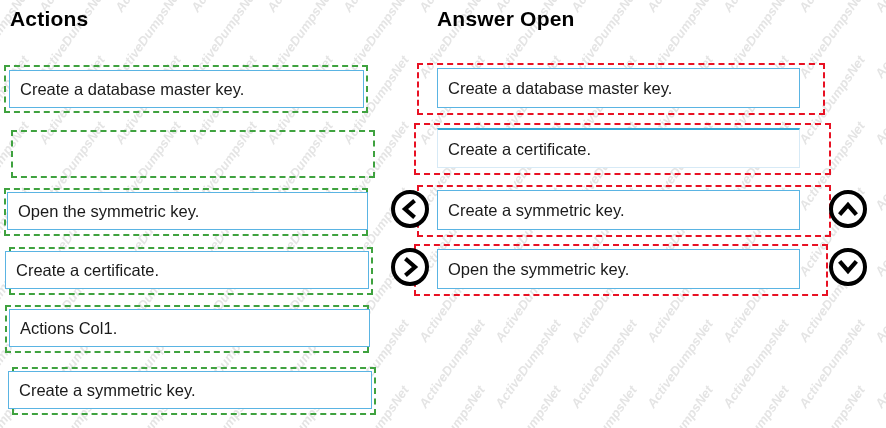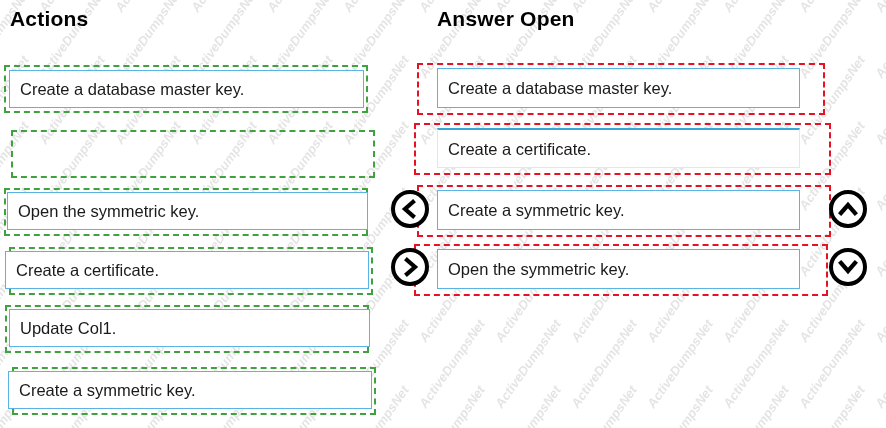--- a/index.html
+++ b/index.html
@@ -137,21 +137,21 @@
     <span class="label">Open the symmetric key.</span>
   </div>
 
   <div class="act-outer" style="left:9px; top:247px; width:364px; height:48px;"></div>
   <div class="act-inner opt" style="left:5px; top:251px; width:364px; height:38px;">
     <span class="label">Create a certificate.</span>
   </div>
 
   <div class="act-outer" style="left:5px; top:305px; width:364px; height:48px;"></div>
   <div class="act-inner opt" style="left:9px; top:309px; width:361px; height:38px;">
-    <span class="label">Update Col1.</span>
+    <span class="label">Actions Col1.</span>
   </div>
 
   <div class="act-outer" style="left:12px; top:367px; width:364px; height:48px;"></div>
   <div class="act-inner opt" style="left:8px; top:371px; width:364px; height:38px;">
     <span class="label">Create a symmetric key.</span>
   </div>
 
   <div class="ans-outer" style="left:417px; top:63px; width:408px; height:52px;"></div>
   <div class="ans-inner opt" style="left:437px; top:68px; width:363px; height:40px;">
     <span class="label">Create a database master key.</span>

